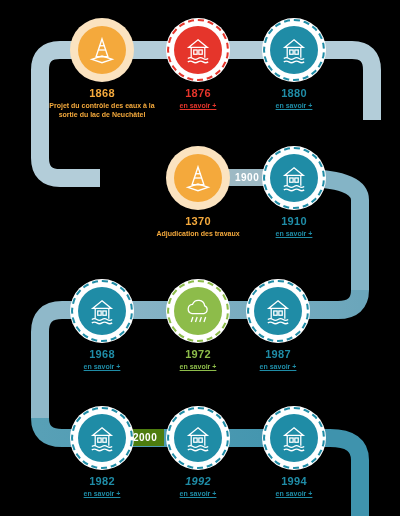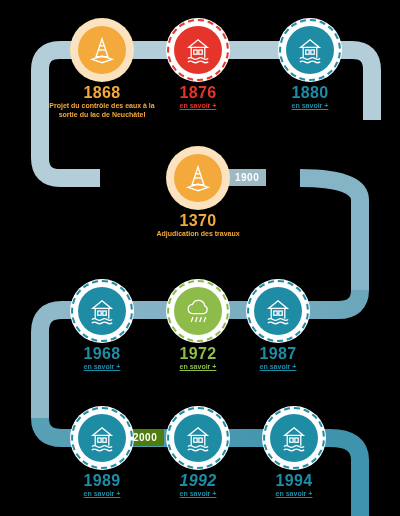--- a/index.html
+++ b/index.html
@@ -34,21 +34,21 @@
     border: 2px dashed;
   }
   .badge .disc {
     position: absolute; inset: 8px;
     border-radius: 50%;
     display: flex; align-items: center; justify-content: center;
   }
   .badge .disc svg { width: 34px; height: 34px; display: block; }
 
   .year {
-    font-size: 16px;
+    font-size: 11px;
     font-weight: bold;
     margin-top: 5px;
     letter-spacing: .3px;
     line-height: 12px;
   }
   .caption {
     font-size: 7px;
     font-weight: bold;
     line-height: 9px;
     margin-top: 2px;
@@ -152,21 +152,21 @@
           <rect x="21" y="20" width="4" height="5"></rect>
           <path d="M8 30 q3 -2 6 0 t6 0 t6 0 t6 0"></path>
           <path d="M8 34 q3 -2 6 0 t6 0 t6 0 t6 0"></path>
         </svg>
       </div>
     </div>
     <div class="year" style="color:#e5352b;">1876</div>
     <div class="link" style="color:#e5352b;">en savoir +</div>
   </div>
 
-  <div class="node" style="left:278px; top:18px;">
+  <div class="node" style="left:262px; top:18px;">
     <div class="badge">
       <div class="ring" style="background:#ffffff;"></div>
       <div class="dashring" style="border-color:#1f8ca6;"></div>
       <div class="disc" style="background:#1f8ca6;">
         <svg viewBox="0 0 40 40" fill="none" stroke="#ffffff" stroke-width="1.5">
           <path d="M20 8 L31 17 L9 17 Z"></path>
           <path d="M12 17 L12 29 M28 17 L28 29"></path>
           <rect x="15" y="20" width="4" height="5"></rect>
           <rect x="21" y="20" width="4" height="5"></rect>
           <path d="M8 30 q3 -2 6 0 t6 0 t6 0 t6 0"></path>
@@ -189,20 +189,38 @@
           <line x1="15.5" y1="20" x2="24.5" y2="20"></line>
           <line x1="17" y1="15" x2="23" y2="15"></line>
           <path d="M8 31 L20 27 L32 31 L20 35 Z"></path>
         </svg>
       </div>
     </div>
     <div class="year" style="color:#f4a93c;">1370</div>
     <div class="caption" style="color:#f4a93c;">Adjudication des travaux</div>
   </div>
 
+  <div class="node" style="left:262px; top:146px;">
+    <div class="badge">
+      <div class="ring" style="background:#ffffff;"></div>
+      <div class="dashring" style="border-color:#1f8ca6;"></div>
+      <div class="disc" style="background:#1f8ca6;">
+        <svg viewBox="0 0 40 40" fill="none" stroke="#ffffff" stroke-width="1.5">
+          <path d="M20 8 L31 17 L9 17 Z"></path>
+          <path d="M12 17 L12 29 M28 17 L28 29"></path>
+          <rect x="15" y="20" width="4" height="5"></rect>
+          <rect x="21" y="20" width="4" height="5"></rect>
+          <path d="M8 30 q3 -2 6 0 t6 0 t6 0 t6 0"></path>
+          <path d="M8 34 q3 -2 6 0 t6 0 t6 0 t6 0"></path>
+        </svg>
+      </div>
+    </div>
+    <div class="year" style="color:#1f8ca6;">1910</div>
+    <div class="link" style="color:#1f8ca6;">en savoir +</div>
+  </div>
 
   <div class="node" style="left:70px; top:279px;">
     <div class="badge">
       <div class="ring" style="background:#ffffff;"></div>
       <div class="dashring" style="border-color:#1f8ca6;"></div>
       <div class="disc" style="background:#1f8ca6;">
         <svg viewBox="0 0 40 40" fill="none" stroke="#ffffff" stroke-width="1.5">
           <path d="M20 8 L31 17 L9 17 Z"></path>
           <path d="M12 17 L12 29 M28 17 L28 29"></path>
           <rect x="15" y="20" width="4" height="5"></rect>
@@ -261,21 +279,21 @@
         <svg viewBox="0 0 40 40" fill="none" stroke="#ffffff" stroke-width="1.5">
           <path d="M20 8 L31 17 L9 17 Z"></path>
           <path d="M12 17 L12 29 M28 17 L28 29"></path>
           <rect x="15" y="20" width="4" height="5"></rect>
           <rect x="21" y="20" width="4" height="5"></rect>
           <path d="M8 30 q3 -2 6 0 t6 0 t6 0 t6 0"></path>
           <path d="M8 34 q3 -2 6 0 t6 0 t6 0 t6 0"></path>
         </svg>
       </div>
     </div>
-    <div class="year" style="color:#1f8ca6;">1989</div>
+    <div class="year" style="color:#1f8ca6;">1982</div>
     <div class="link" style="color:#1f8ca6;">en savoir +</div>
   </div>
 
   <div class="node" style="left:166px; top:406px;">
     <div class="badge">
       <div class="ring" style="background:#ffffff;"></div>
       <div class="dashring" style="border-color:#1f8ca6;"></div>
       <div class="disc" style="background:#1f8ca6;">
         <svg viewBox="0 0 40 40" fill="none" stroke="#ffffff" stroke-width="1.5">
           <path d="M20 8 L31 17 L9 17 Z"></path>

